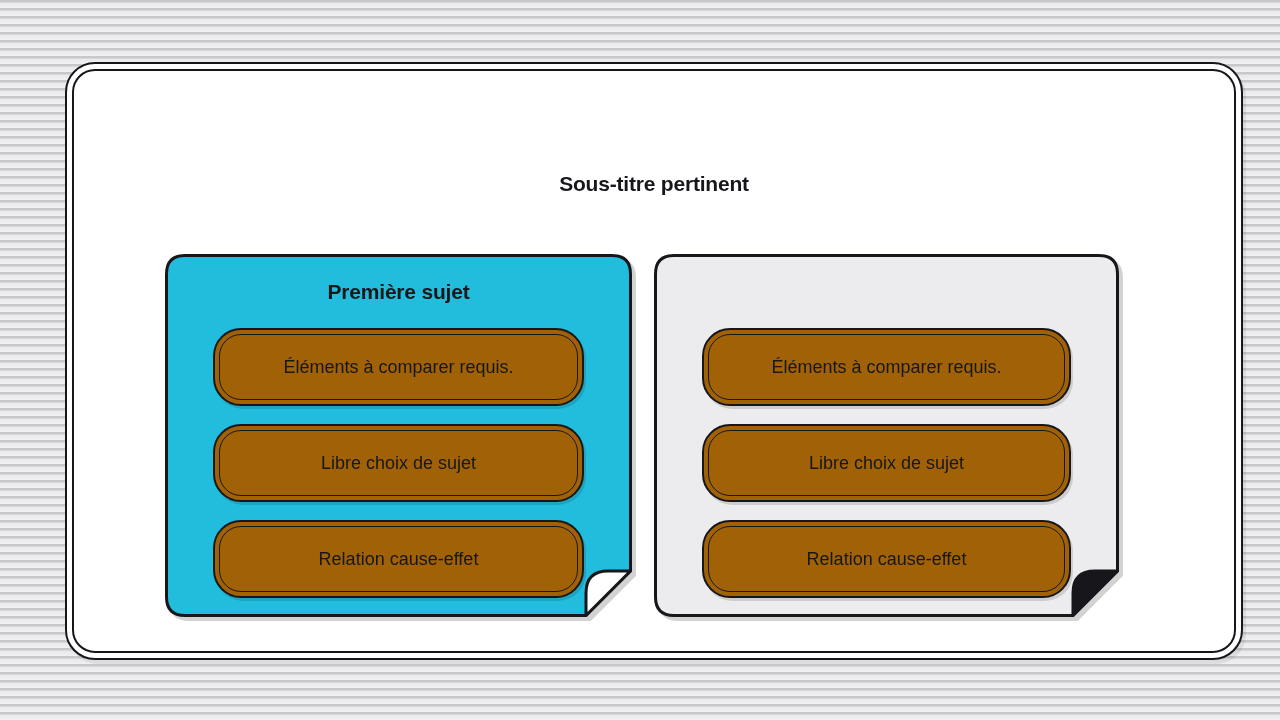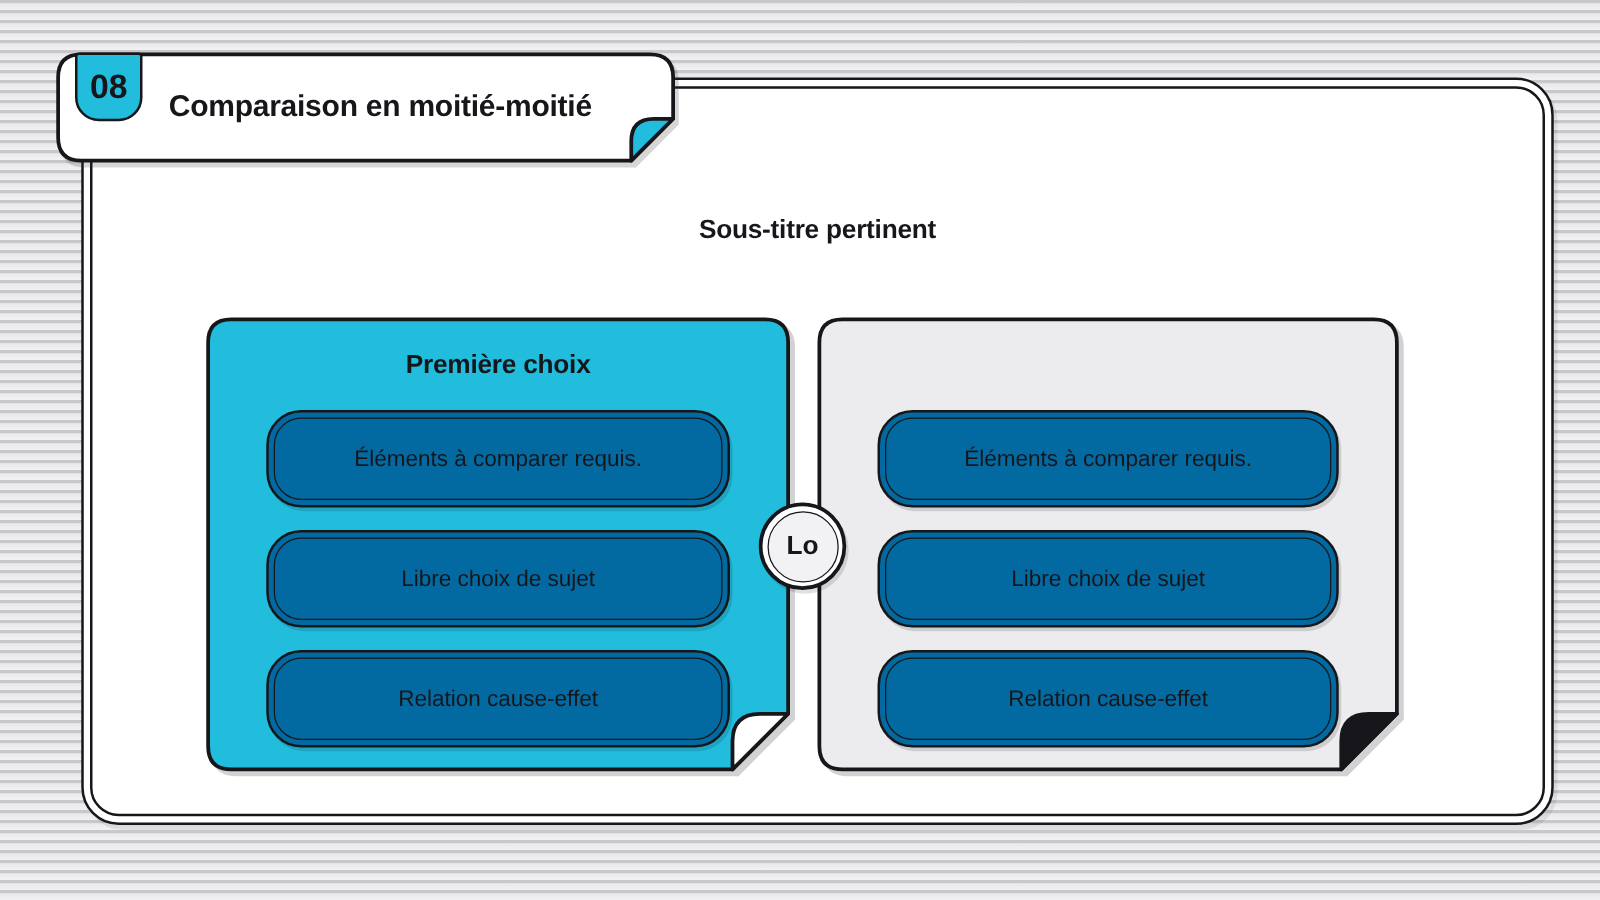--- a/index.html
+++ b/index.html
@@ -78,21 +78,21 @@
     position: absolute;
     left: 48px; right: 48px; top: 74px;
     display: flex;
     flex-direction: column;
     gap: 18px;
   }
   .pill {
     position: relative;
     box-sizing: border-box;
     height: 78px;
-    background: #0369a1;
+    background: #a16207;
     border: 2.5px solid #17171b;
     border-radius: 28px;
     display: flex;
     align-items: center;
     justify-content: center;
     font-size: 18px;
     box-shadow: 2px 3px 0 rgba(0,0,0,0.13);
   }
   .pill::before {
     content: "";
@@ -180,21 +180,21 @@
   <div class="main-card">
     <div class="main-card-inner"></div>
 
     <div class="subtitle">Sous-titre pertinent</div>
 
     <section class="panel panel-left">
       <svg class="panel-bg" width="467" height="363" viewBox="0 0 467 363">
         <path d="M 20 1.5 L 447 1.5 Q 465.5 1.5 465.5 20 L 465.5 317 L 421 361.5 L 20 361.5 Q 1.5 361.5 1.5 343 L 1.5 20 Q 1.5 1.5 20 1.5 Z" fill="#22bddd" stroke="#17171b" stroke-width="3" stroke-linejoin="round"></path>
         <path d="M 465.5 317 L 443 317 Q 421 317 421 339 L 421 361.5 Z" fill="#ffffff" stroke="#17171b" stroke-width="3" stroke-linejoin="round"></path>
       </svg>
-      <h3 class="panel-header" style="margin:0;">Première choix</h3>
+      <h3 class="panel-header" style="margin:0;">Première sujet</h3>
       <div class="pill-list">
         <div class="pill">
           <span>Éléments à comparer requis.</span>
         </div>
         <div class="pill">
           <span>Libre choix de sujet</span>
         </div>
         <div class="pill">
           <span>Relation cause-effet</span>
         </div>
@@ -212,29 +212,16 @@
         </div>
         <div class="pill">
           <span>Libre choix de sujet</span>
         </div>
         <div class="pill">
           <span>Relation cause-effet</span>
         </div>
       </div>
     </section>
 
-    <div class="connector-circle">
-      <span class="connector-label">Lo</span>
-    </div>
   </div>
 
-  <div class="header-card">
-    <svg class="header-bg" width="495" height="88" viewBox="0 0 495 88">
-      <path d="M 20 1.5 L 475 1.5 Q 493.5 1.5 493.5 20 L 493.5 53 L 460 86.5 L 20 86.5 Q 1.5 86.5 1.5 68 L 1.5 20 Q 1.5 1.5 20 1.5 Z" fill="#ffffff" stroke="#17171b" stroke-width="3" stroke-linejoin="round"></path>
-      <path d="M 493.5 53 L 478 53 Q 460 53 460 71 L 460 86.5 Z" fill="#22bddd" stroke="#17171b" stroke-width="3" stroke-linejoin="round"></path>
-    </svg>
-    <div class="badge">
-      <span>08</span>
-    </div>
-    <div class="header-title">Comparaison en moitié-moitié</div>
-  </div>
 
 </div>
 
 </body></html>

